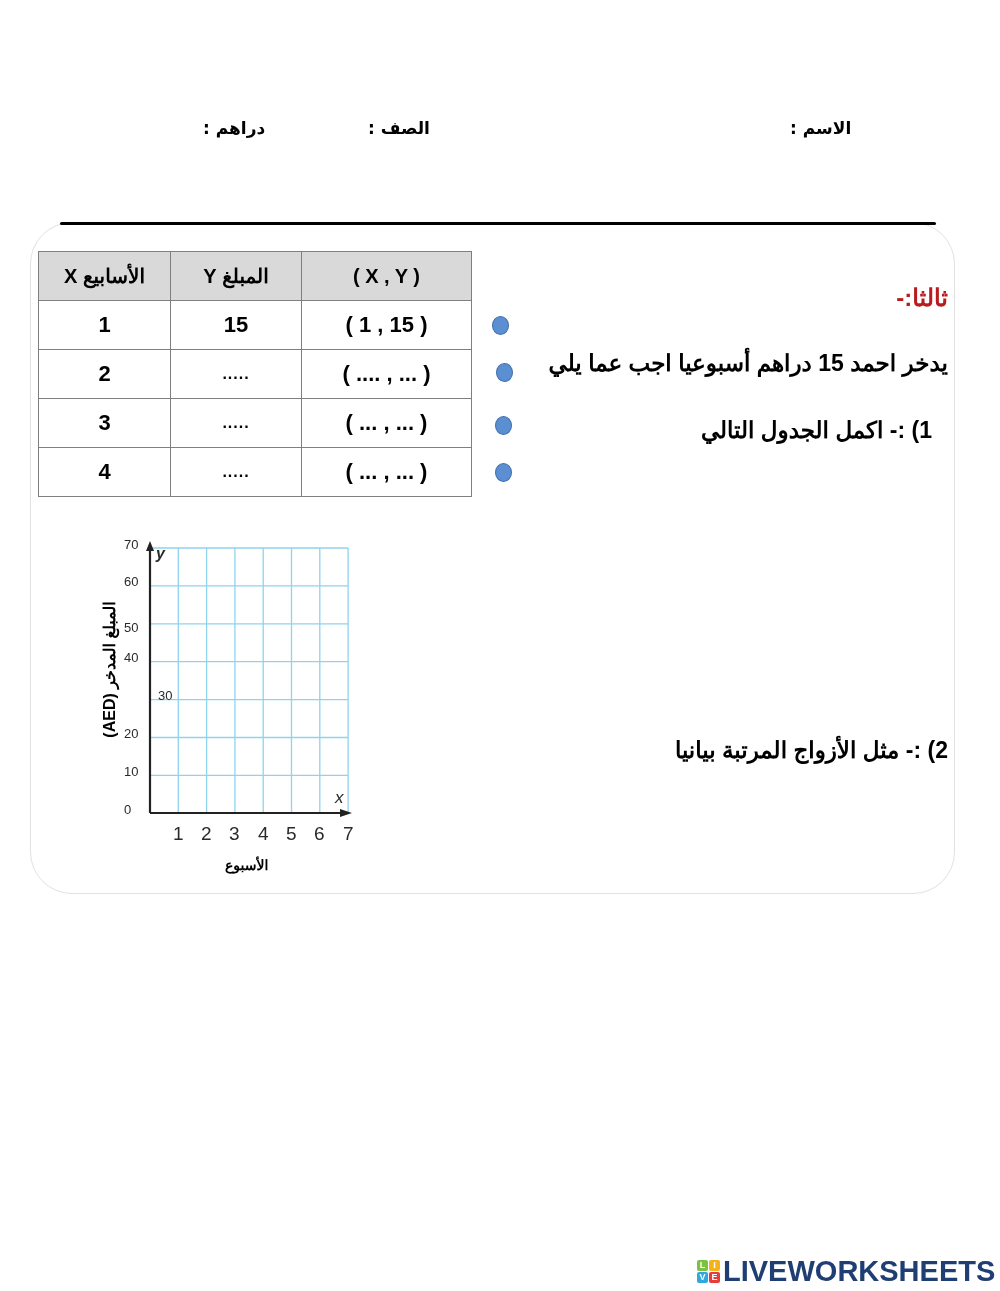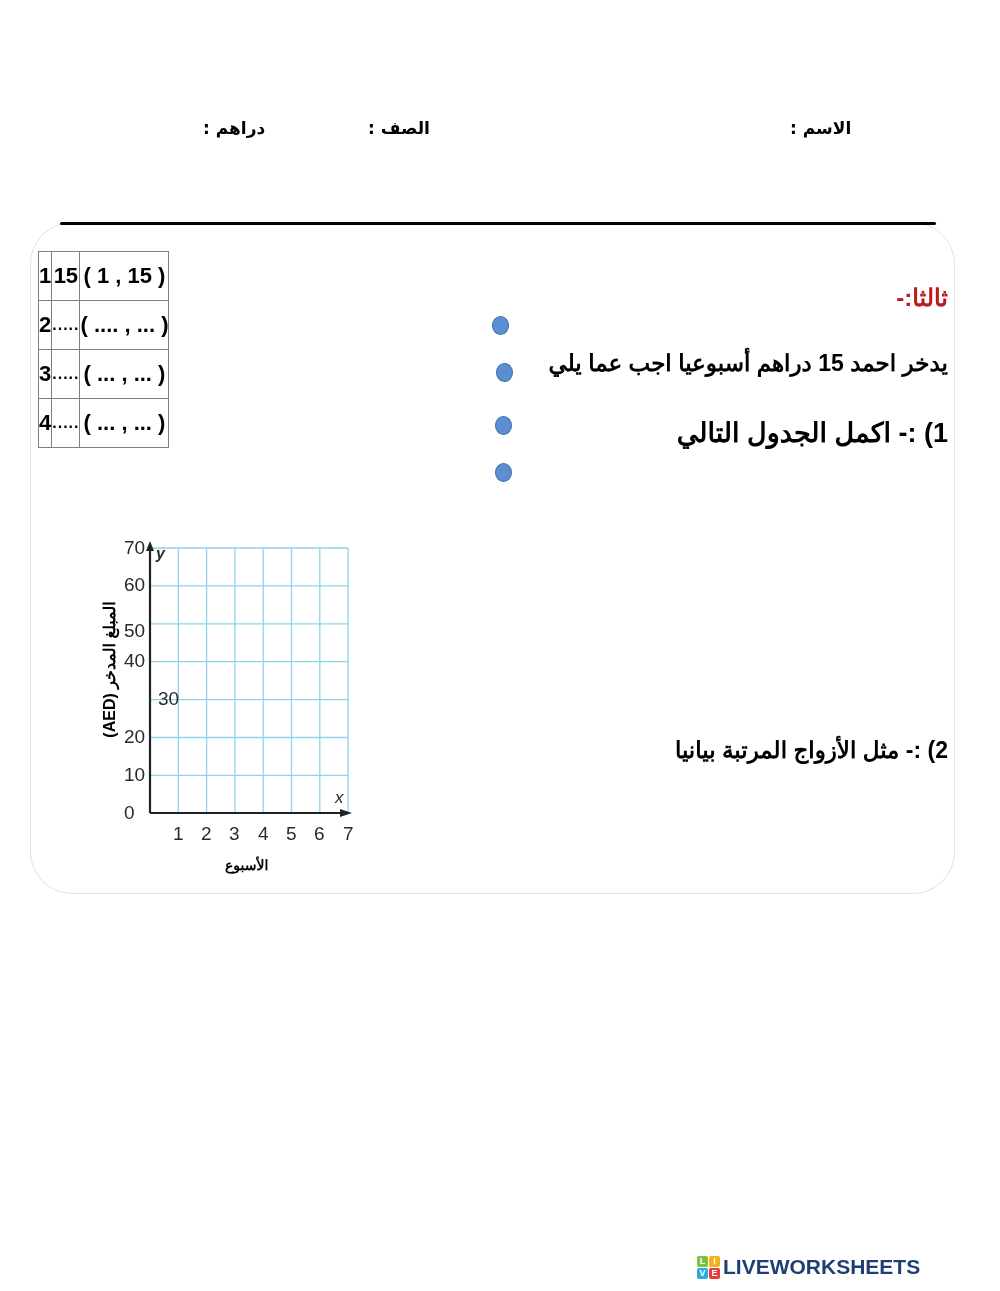--- a/index.html
+++ b/index.html
@@ -27,43 +27,48 @@
     
     .dot { position:absolute; width:17px; height:19px; border-radius:50%;
            background:#5b8fd1; border:1.5px solid #3f6fae; box-sizing:border-box; }
 
     
     .rt { position:absolute; direction:rtl; font-family:"Liberation Sans", sans-serif; font-weight:bold; white-space:nowrap; }
     .red { color:#b91c1c; }
 
     
     .chart { position:absolute; left:80px; top:535px; width:290px; height:350px; }
-    .ylab { position:absolute; font-family:"Liberation Sans", sans-serif; font-size:19px; color:#2a2a2a; }
+    .ylab { position:absolute; font-family:"Liberation Sans", sans-serif; font-size:13px; color:#2a2a2a; }
     .xlab { position:absolute; font-family:"Liberation Sans", sans-serif; font-size:19px; color:#2a2a2a; }
 
     
     .logo { position:absolute; left:697px; top:1255px; display:flex; align-items:center; }
     .logo-grid { display:grid; grid-template-columns:11px 11px; grid-template-rows:11px 11px; gap:1px; margin-right:3px; }
     .logo-grid span { display:block; font-family:"Liberation Sans", sans-serif; font-size:9px; line-height:11px;
                       text-align:center; color:#fff; font-weight:bold; border-radius:2px; }
-    .logo-text { font-family:"Liberation Sans", sans-serif; font-weight:bold; font-size:21px;
+    .logo-text { font-family:"Liberation Sans", sans-serif; font-weight:bold; font-size:29px;
                  color:#1f3f74; letter-spacing:0px; }
   </style>
 </head>
 <body>
 
 <div class="hdr" style="left:790px;">الاسم :</div>
 <div class="hdr" style="left:368px;">الصف :</div>
 <div class="hdr" style="left:203px;">دراهم :</div>
 
 <div class="frame"></div>
 <div class="topline"></div>
 
 <table class="data">
   <tbody>
+      <tr>
+    <th class="c1" dir="rtl">الأسابيع X</th>
+    <th class="c2" dir="rtl">المبلغ Y</th>
+    <th class="c3">( X , Y )</th>
+  </tr>
   <tr>
     <td>1</td>
     <td>15</td>
     <td>( 1 , 15 )</td>
   </tr>
   <tr>
     <td>2</td>
     <td class="dots">.....</td>
     <td>( .... , ... )</td>
   </tr>
@@ -80,21 +85,21 @@
 </tbody>
   </table>
 
 <div class="dot" style="left:492px; top:316px;"></div>
 <div class="dot" style="left:496px; top:363px;"></div>
 <div class="dot" style="left:495px; top:416px;"></div>
 <div class="dot" style="left:495px; top:463px;"></div>
 
 <div class="rt red" style="right:52px; top:284px; font-size:24px;">ثالثا:-</div>
 <div class="rt" style="right:52px; top:350px; font-size:23px;">يدخر احمد 15 دراهم أسبوعيا اجب عما يلي</div>
-<div class="rt" style="right:52px; top:417px; font-size:27px;margin-left:23px;">1) :- اكمل الجدول التالي</div>
+<div class="rt" style="right:68px; top:417px; font-size:23px;margin-left:23px;">1) :- اكمل الجدول التالي</div>
 <div class="rt" style="right:52px; top:737px; font-size:23px;">2) :- مثل الأزواج المرتبة بيانيا</div>
 
 <div class="chart">
   <svg width="290" height="350" viewBox="0 0 290 350">
 
     <g stroke="#8fd3ec" stroke-width="1.3">
       <line x1="98.3" y1="13" x2="98.3" y2="278"></line>
       <line x1="126.6" y1="13" x2="126.6" y2="278"></line>
       <line x1="154.9" y1="13" x2="154.9" y2="278"></line>
       <line x1="183.2" y1="13" x2="183.2" y2="278"></line>

